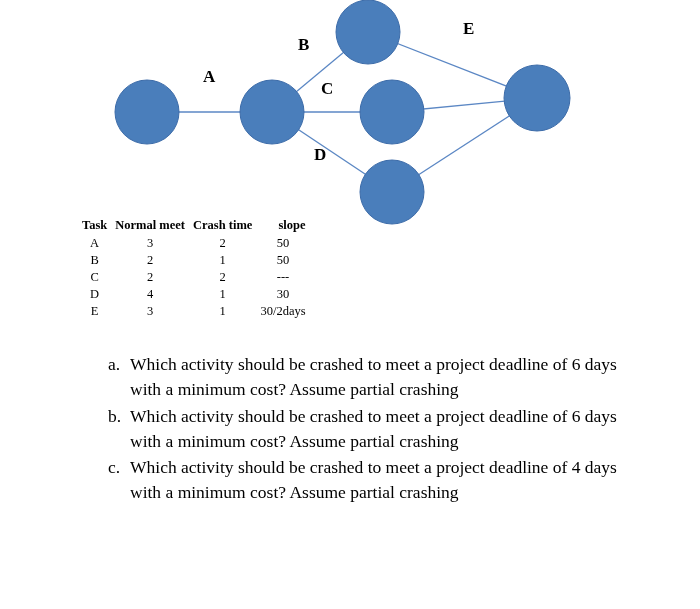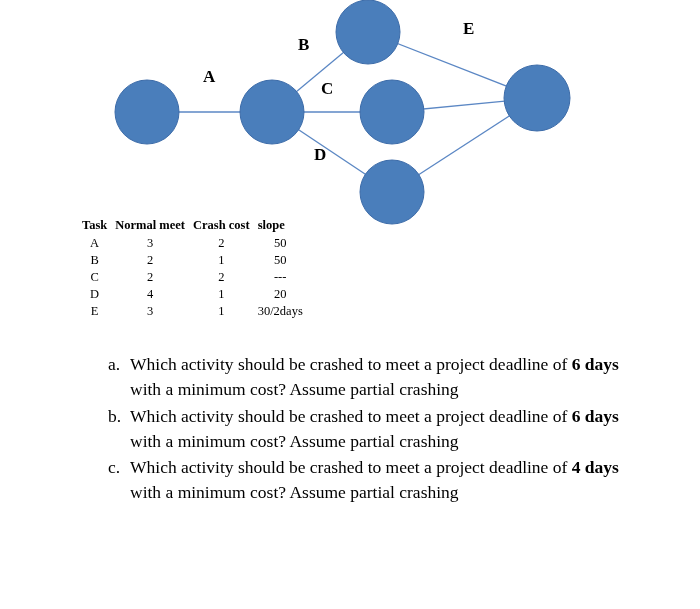--- a/index.html
+++ b/index.html
@@ -46,21 +46,21 @@
     position: absolute;
     left: 78px;
     top: 218px;
     border-collapse: collapse;
     font-family: "Liberation Serif", serif;
     font-size: 12.5px;
   }
   #crash-table th {
     font-weight: bold;
     padding: 0 4px 2px 4px;
-    text-align: left;
+    text-align: right;
     white-space: nowrap;
   }
   #crash-table td {
     padding: 1px 4px;
     text-align: center;
     white-space: nowrap;
   }
   #crash-table td.col-task {
     text-align: center;
   }
@@ -82,21 +82,21 @@
   }
   .q-marker {
     width: 22px;
     flex: 0 0 22px;
     text-align: left;
   }
   .q-text {
     flex: 1 1 auto;
   }
   .q-text b {
-    font-weight: bold;
+    font-weight: normal;
   }
 </style>
 </head>
 <body>
 
 <div id="page">
 
   <div id="diagram">
     <svg width="700" height="225" viewBox="0 0 700 225">
       <g stroke="#5b87c4" stroke-width="1.3" fill="none">
@@ -123,21 +123,21 @@
     <span class="edge-label" style="left:321px; top:80px;">C</span>
     <span class="edge-label" style="left:314px; top:146px;">D</span>
     <span class="edge-label" style="left:463px; top:20px;">E</span>
   </div>
 
   <table id="crash-table">
     <thead>
       <tr>
         <th>Task</th>
         <th>Normal meet</th>
-        <th>Crash cost</th>
+        <th>Crash time</th>
         <th>slope</th>
       </tr>
     </thead>
     <tbody>
       <tr>
         <td class="col-task">A</td>
         <td>3</td>
         <td>2</td>
         <td>50</td>
       </tr>
@@ -150,21 +150,21 @@
       <tr>
         <td class="col-task">C</td>
         <td>2</td>
         <td>2</td>
         <td>---</td>
       </tr>
       <tr>
         <td class="col-task">D</td>
         <td>4</td>
         <td>1</td>
-        <td>20</td>
+        <td>30</td>
       </tr>
       <tr>
         <td class="col-task">E</td>
         <td>3</td>
         <td>1</td>
         <td>30/2days</td>
       </tr>
     </tbody>
   </table>
 

